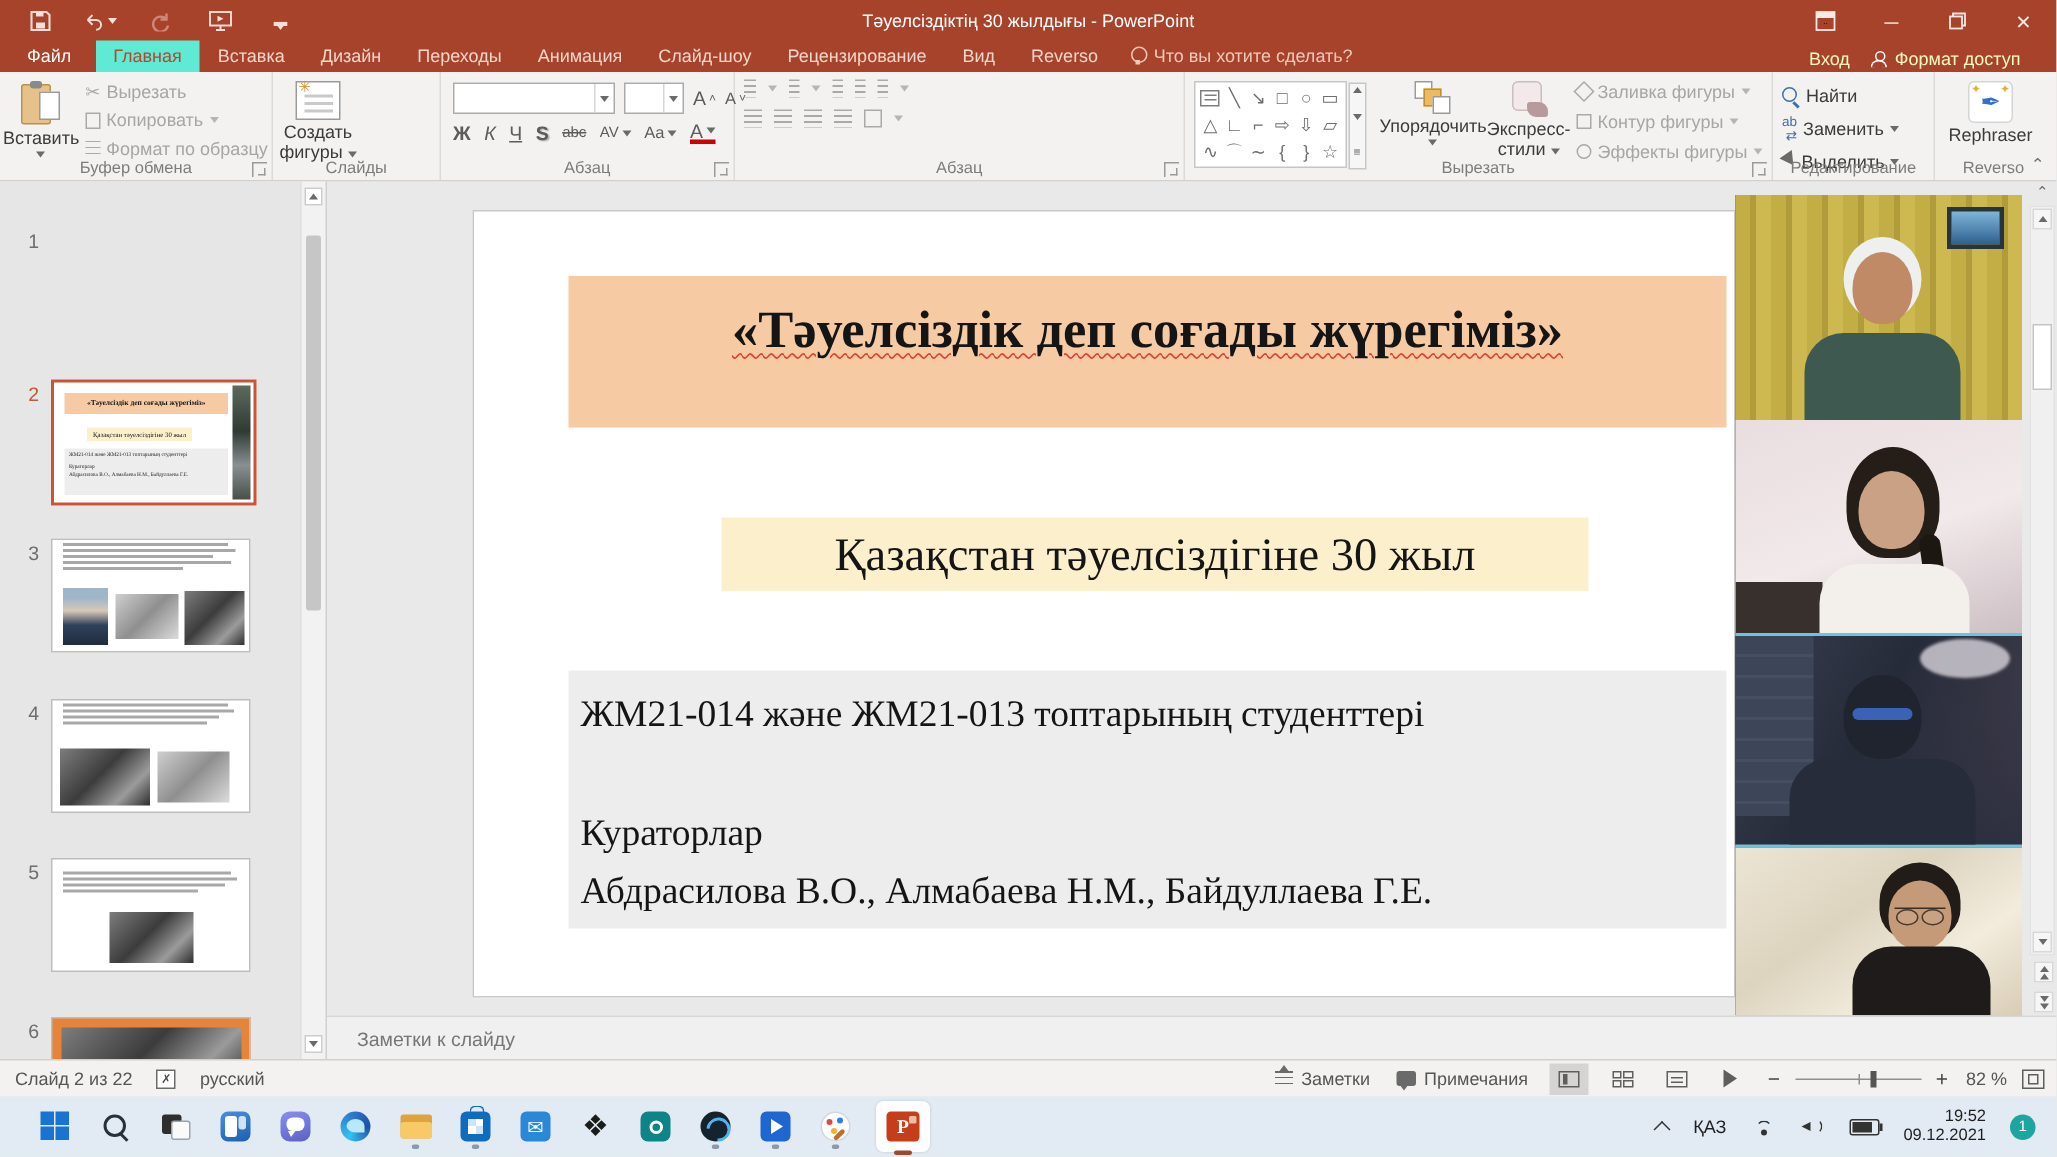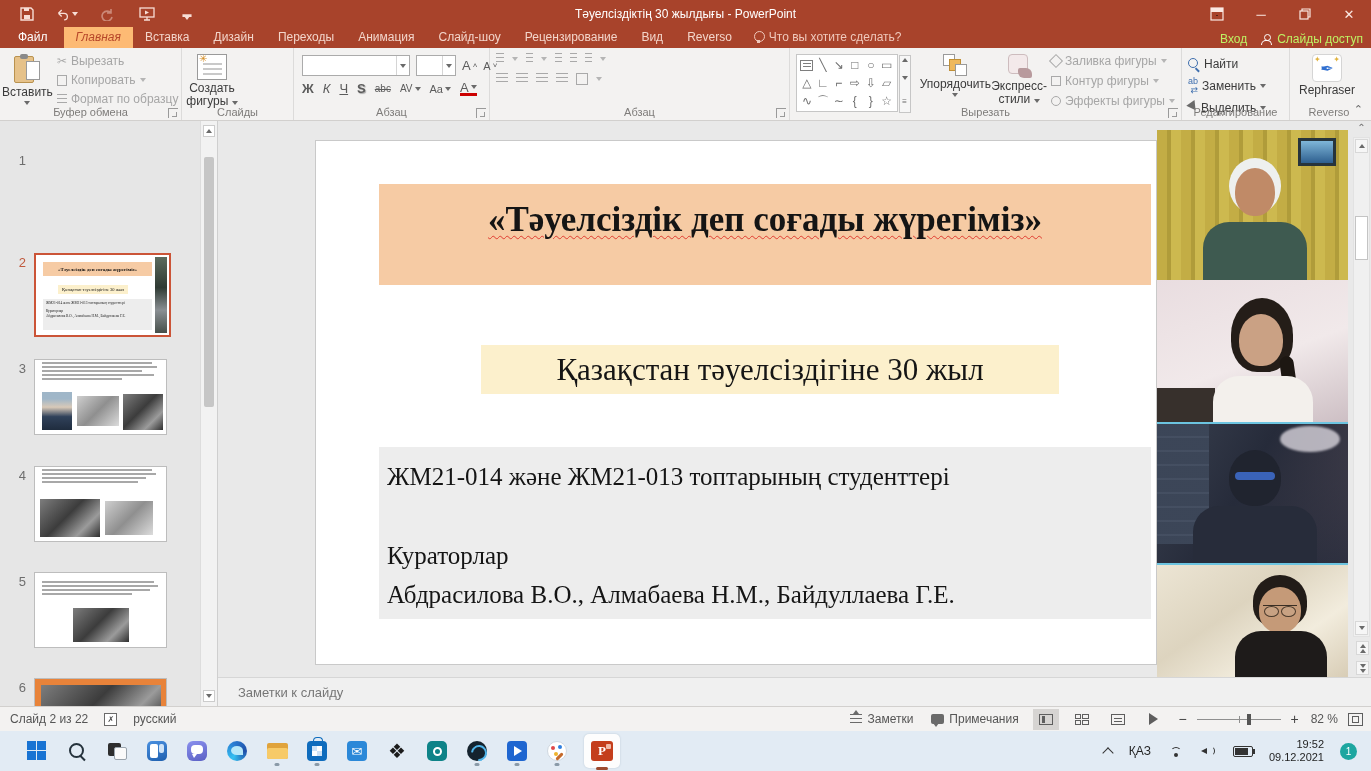--- a/index.html
+++ b/index.html
@@ -13,26 +13,26 @@
   .qbtn { width:22px; height:20px; display:flex; align-items:center; justify-content:center; color:#f7ded6; font-size:13px; }
   .qbtn svg { display:block; }
   .tb-title { position:absolute; left:0; right:0; text-align:center; font-size:12px; color:#fff; pointer-events:none; }
   .winctrl { position:absolute; right:0; top:0; height:28px; display:flex; }
   .wbtn { width:44px; height:28px; display:flex; align-items:center; justify-content:center; color:#fbe9e3; font-size:13px; }
 
   
   .tabbar { position:absolute; left:0; top:28px; width:100%; height:20px; background:#a8432b; display:flex; align-items:flex-end; }
   .tab { padding:3px 12px 4px; color:#f3d5ca; font-size:12px; white-space:nowrap; }
   .tab.file { color:#fff; padding:3px 16px 4px; margin-left:2px; }
-  .tab.active { background:#fdba74; color:#b7472a;font-style:italic; }
+  .tab.active { background:#5eead4; color:#b7472a; }
   .tellme { display:flex; align-items:center; gap:6px; color:#f0c9bc; padding:3px 10px 4px; }
   .bulb { width:9px; height:12px; position:relative; }
   .bulb:before { content:""; position:absolute; left:0; top:0; width:9px; height:9px; border:1px solid #f0c9bc; border-radius:50%; }
   .bulb:after { content:""; position:absolute; left:3px; bottom:0; width:3px; height:3px; background:#f0c9bc; }
-  .tab-right { margin-left:auto; display:flex; align-items:center; gap:14px; padding-right:8px; color:#bef264; }
+  .tab-right { margin-left:auto; display:flex; align-items:center; gap:14px; padding-right:24px; color:#fef9c3; }
   .signin { padding-bottom:2px; }
   .share { display:flex; align-items:center; gap:5px; padding-bottom:2px; }
   .person-ico { width:11px; height:11px; position:relative; }
   .person-ico:before { content:""; position:absolute; left:3px; top:0; width:5px; height:5px; border-radius:50%; border:1px solid #fff; }
   .person-ico:after { content:""; position:absolute; left:0; bottom:0; width:9px; height:4px; border:1px solid #fff; border-bottom:none; border-radius:5px 5px 0 0; }
 
   
   .ribbon { position:absolute; left:0; top:48px; width:100%; height:73px; background:#f3f2f1; border-bottom:1px solid #d2d0ce; display:flex; }
   .grp { position:relative; height:100%; padding:3px 2px 16px; display:flex; align-items:flex-start; border-right:1px solid #dcdbda; }
   .grp-label { position:absolute; bottom:2px; left:0; right:0; text-align:center; font-size:11px; color:#7e7c7a; }
@@ -325,21 +325,21 @@
     <div class="tab">Вид</div>
     <div class="tab">Reverso</div>
     <div class="tellme">
       <span class="bulb"></span>
       <span>Что вы хотите сделать?</span>
     </div>
     <div class="tab-right">
       <span class="signin">Вход</span>
       <span class="share">
         <span class="person-ico"></span>
-        <span>Слайды доступ</span>
+        <span>Формат доступ</span>
       </span>
     </div>
   </div>
 
   <div class="ribbon">
 
     <div class="grp" style="width:182px">
       <div class="bigbtn">
         <span class="ico-paste">
             <span class="board"></span>

